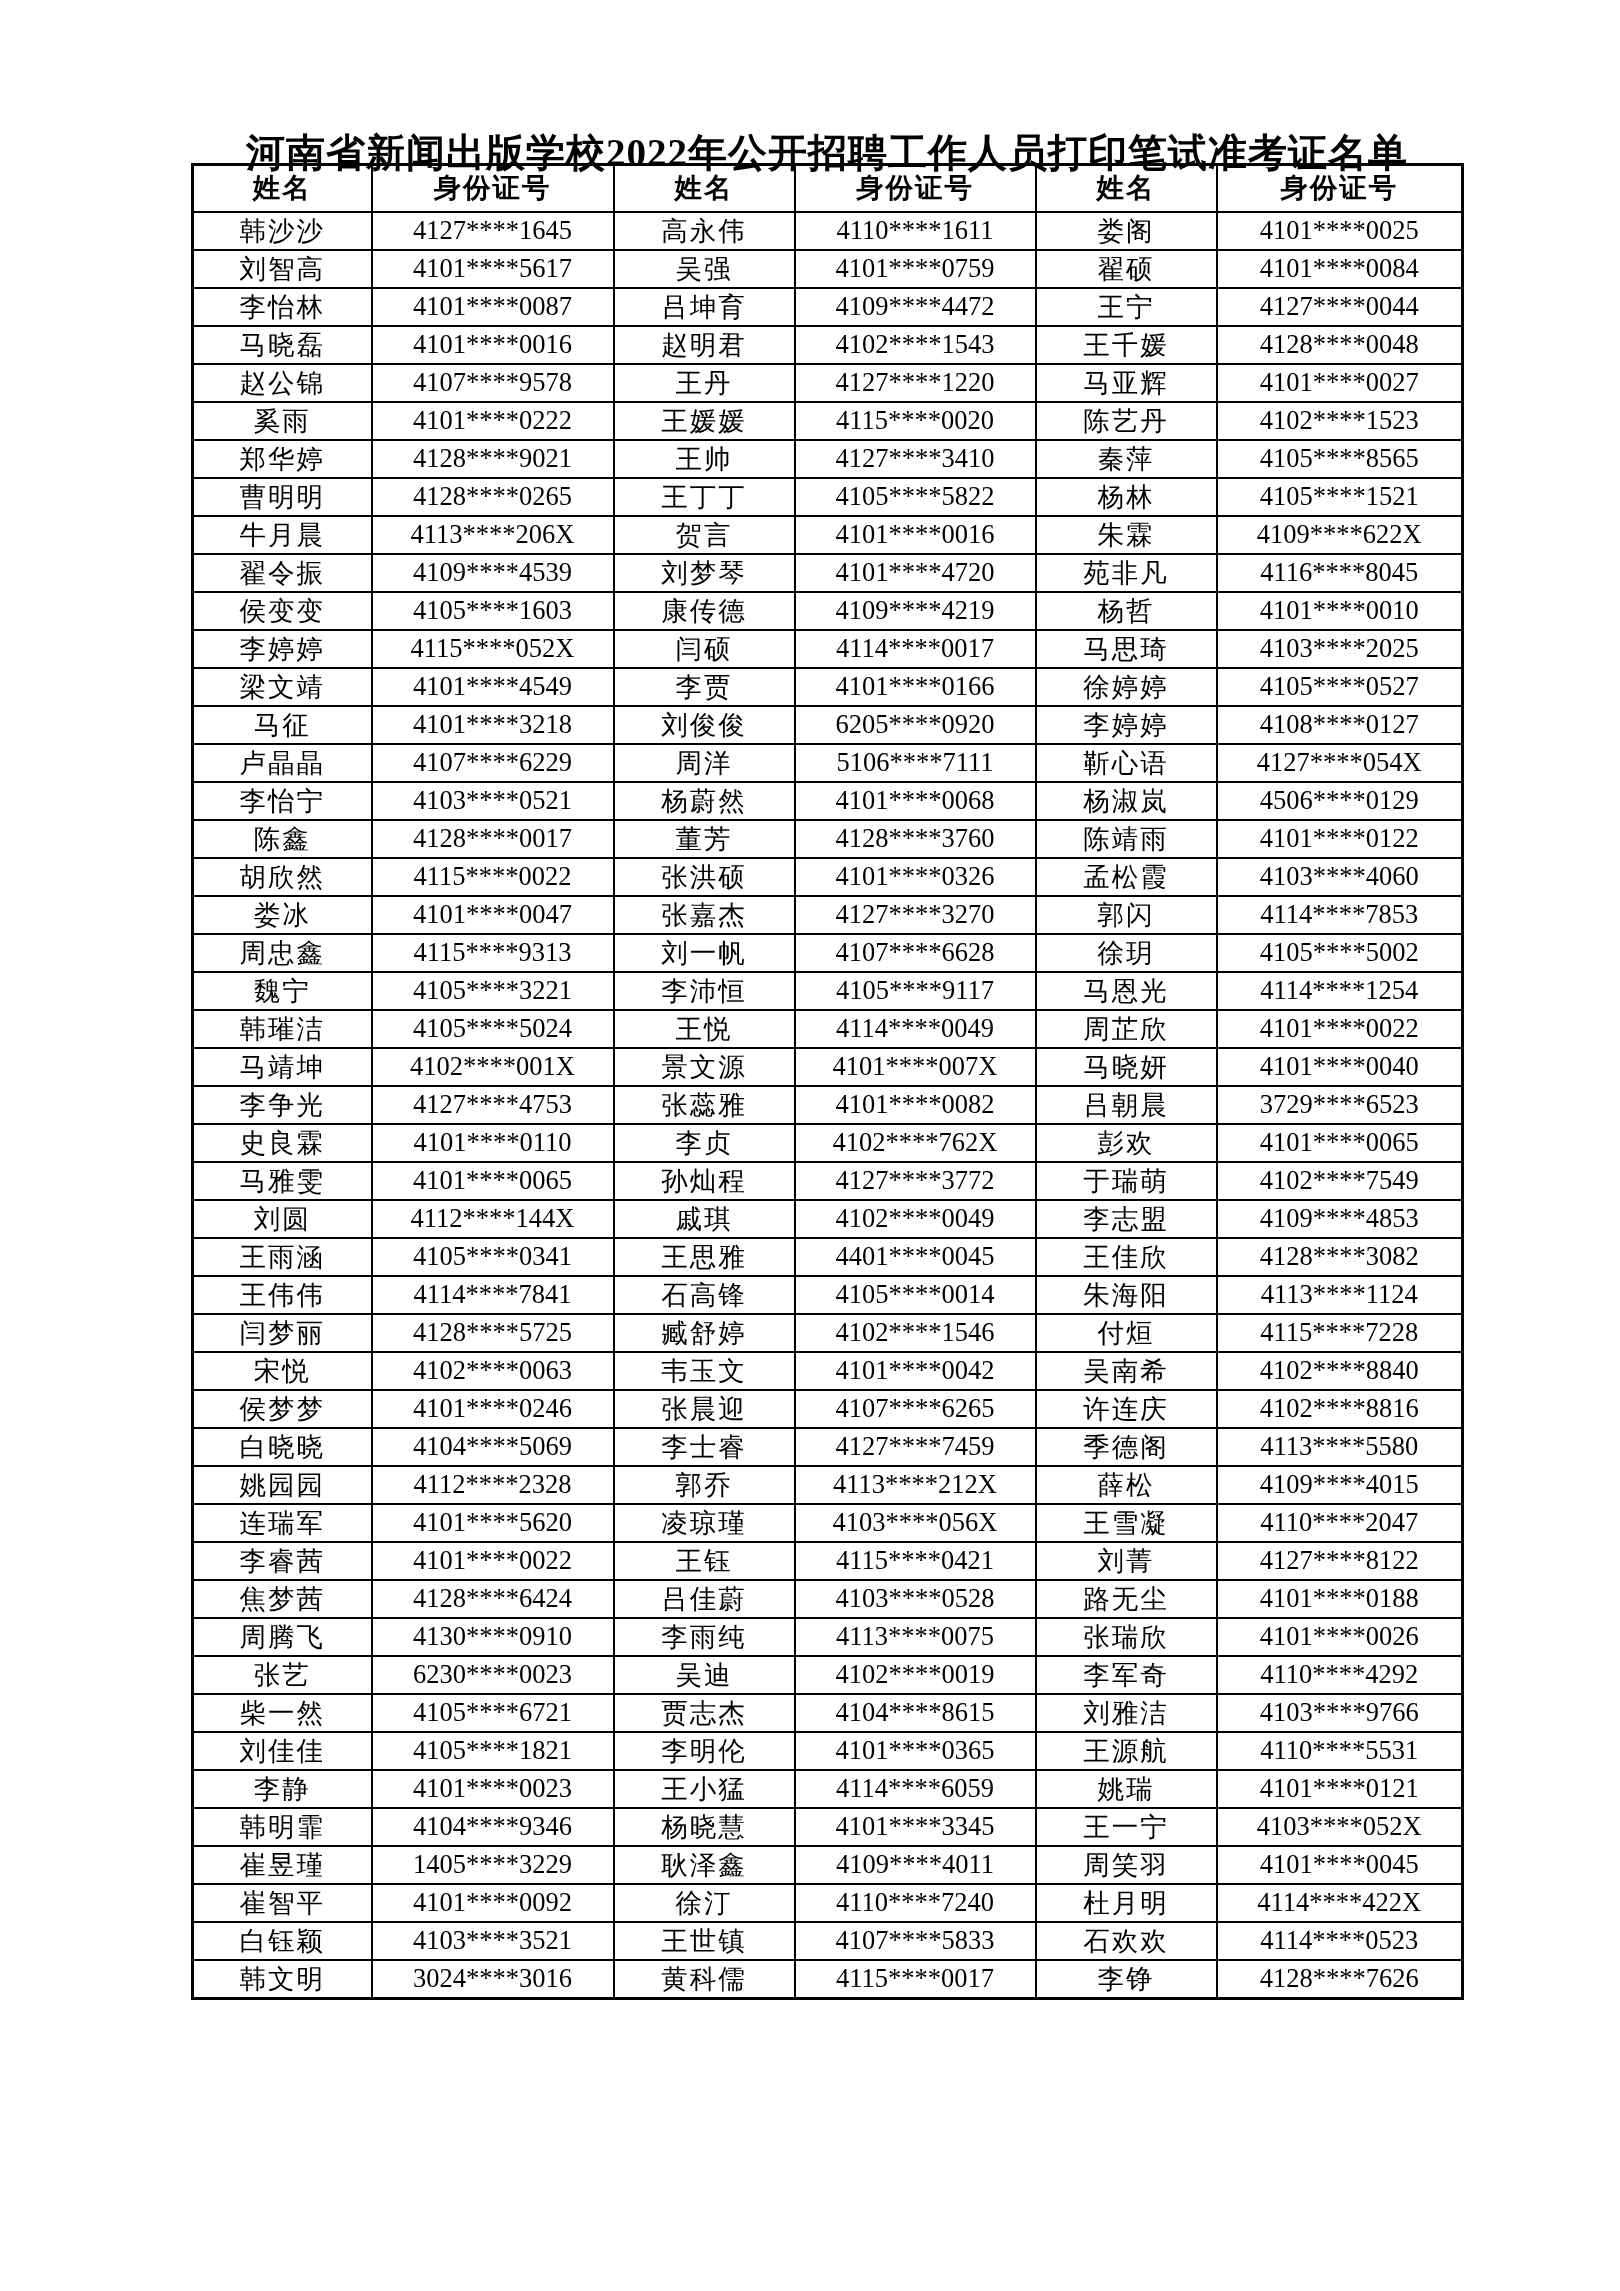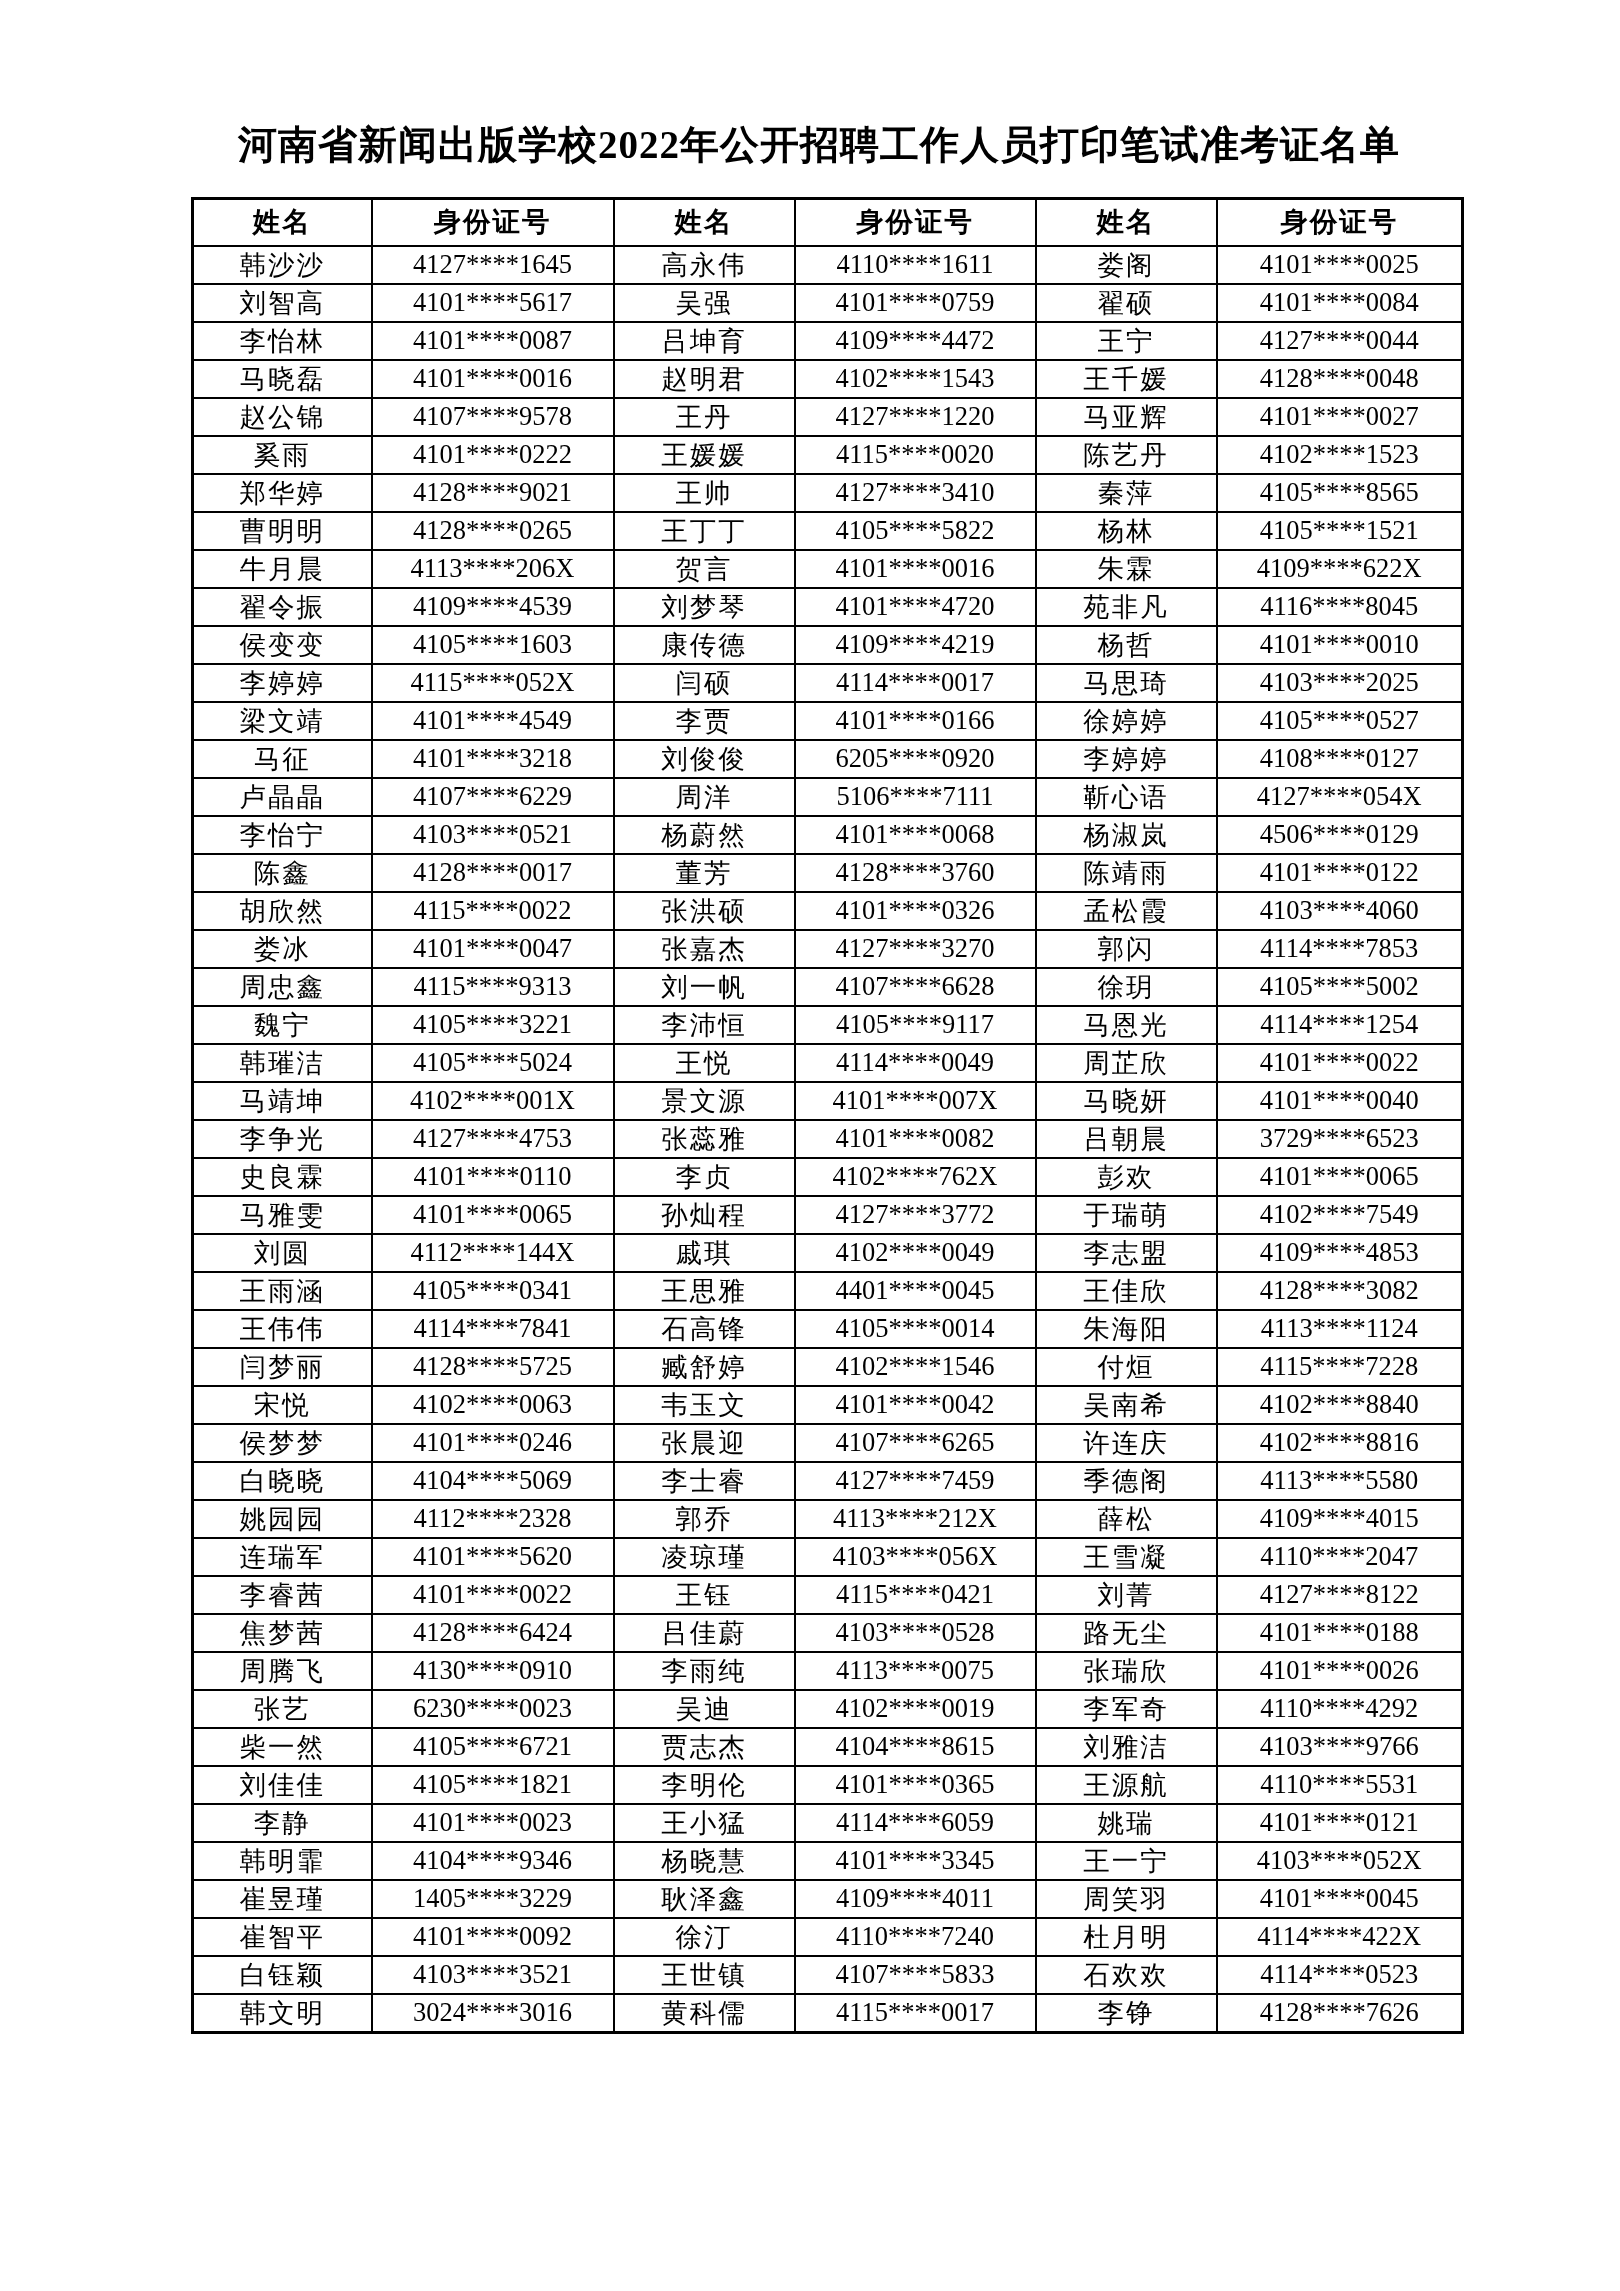--- a/index.html
+++ b/index.html
@@ -14,31 +14,31 @@
     background: #ffffff;
     color: #000000;
     font-family: "Liberation Serif", serif;
     overflow: hidden;
   }
   .title {
     position: absolute;
     top: 116px;
     left: 174px;
     width: 1274px;
-    margin: 8px;
+    margin: 16px;
     text-align: center;
     font-size: 39px;
     font-weight: bold;
     letter-spacing: 1px;
     line-height: 1.1;
     white-space: nowrap;
   }
   table.roster {
     position: absolute;
-    top: 197px;
+    top: 163px;
     left: 191px;
     width: 1271px;
     border-collapse: collapse;
     table-layout: fixed;
     border: 3.9px solid #000000;
   }
   table.roster th,
   table.roster td {
     border: 2.9px solid #000000;
     text-align: center;

